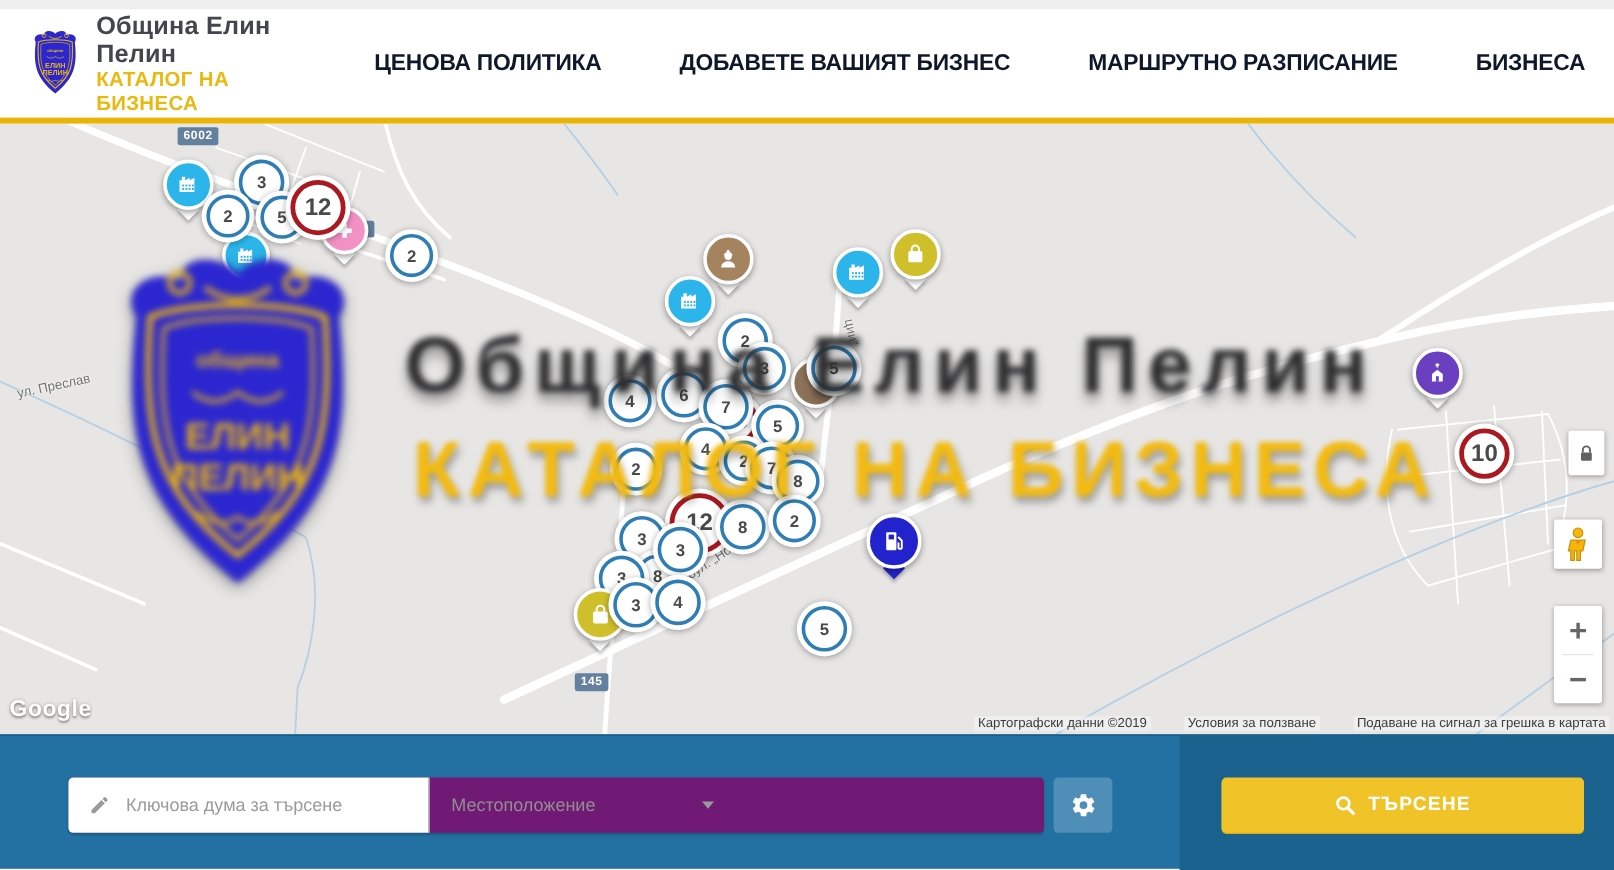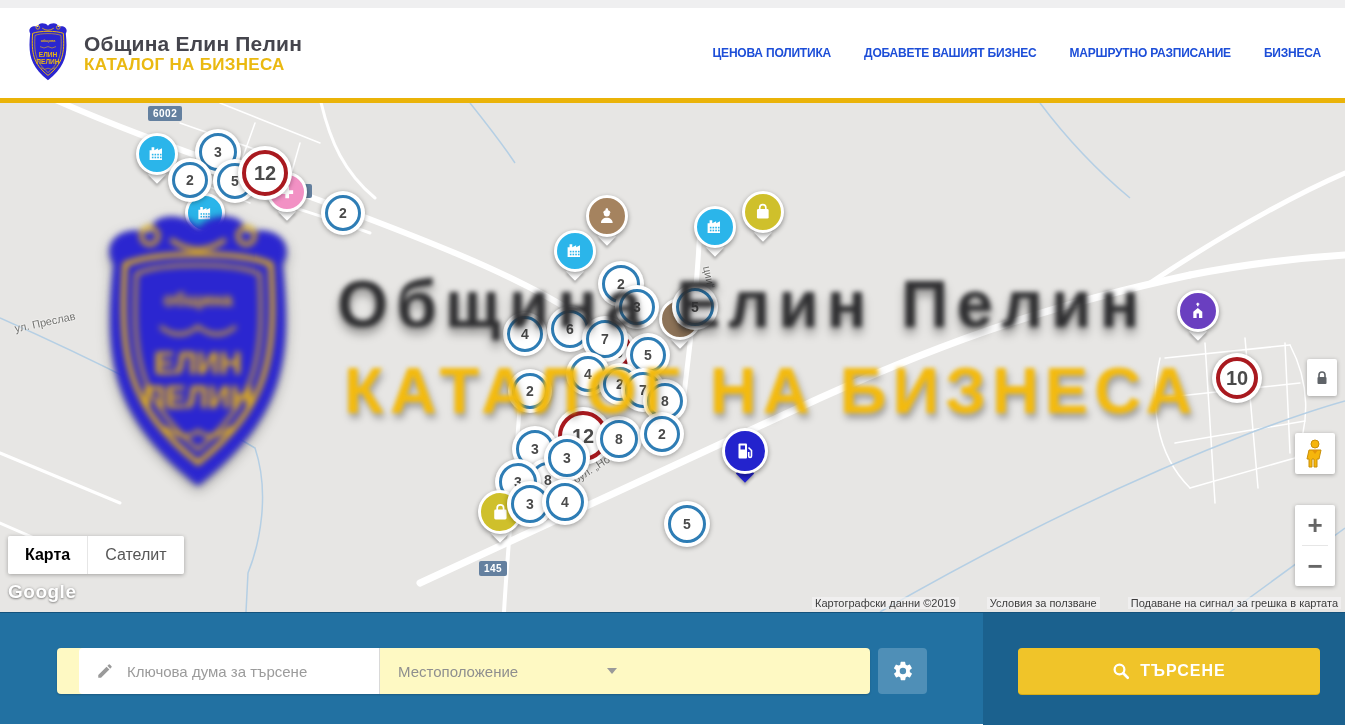--- a/index.html
+++ b/index.html
@@ -9,22 +9,22 @@
   
   .top-strip { height:8px; background:#efeff0; }
   header { height:95px; background:#fff; border-bottom:5px solid #eab308;
     display:flex; align-items:center; padding:0 24px 0 25px; position:relative; z-index:200;}
   .logo-wrap { display:flex; align-items:center; }
   .logo-shield-sm { width:46px; height:60px; }
   .brand { margin-left:13px; line-height:1.12; }
   .brand .t1 { font-size:21px; font-weight:700; color:#45454d; letter-spacing:.2px; }
   .brand .t2 { font-size:17px; font-weight:700; color:#eab911; letter-spacing:.3px; }
   nav { margin-left:auto; display:flex; gap:33px; }
-  nav a { text-decoration:none; color:#1d4ed8; font-weight:700; font-size:12px;
-    letter-spacing:-0.2px; white-space:nowrap; cursor:pointer; }
+  nav a { text-decoration:none; color:#0f172a; font-weight:700; font-size:19px;
+    letter-spacing:-0.2px; white-space:nowrap; cursor:pointer;margin-left:32px; }
 
   
   .map { position:relative; width:1345px; height:509px; background:#e7e6e4; overflow:hidden;padding-left:22px; }
   .map svg.roads { position:absolute; inset:0; }
 
   .road-label { position:absolute; z-index:5; }
   .road-label.shield { background:#64809f; color:#fff; font-size:10px; font-weight:700;
      padding:2px 5px; border-radius:2px; letter-spacing:.5px; }
   .road-label.street { color:#71716e; font-size:11px; white-space:nowrap;
      text-shadow:0 0 2px #fff,0 0 2px #fff; }
@@ -80,21 +80,21 @@
   .ctl-zoom .zbtn { height:40px; display:flex; align-items:center; justify-content:center;
      font-size:26px; color:#666; font-weight:700; cursor:pointer; }
   .ctl-zoom .zdiv { height:1px; background:#e6e6e6; margin:0 7px; }
 
   
   .searchbar { position:relative; width:1345px; height:112px; background:#2271a2;
      border-top:1px solid #14527c; }
   .sb-panel-right { position:absolute; left:983px; top:0; width:362px; height:112px;
      background:#1b618e; }
   .sb-fields { position:absolute; left:57px; top:35px; width:813px; height:46px;
-     background:#fef9c3; border-radius:4px; display:flex; box-shadow:0 1px 2px rgba(0,0,0,.2);padding-left:22px; }
+     background:#701a75; border-radius:4px; display:flex; box-shadow:0 1px 2px rgba(0,0,0,.2); }
   .sb-seg { position:relative; display:flex; align-items:center; }
   .sb-seg + .sb-seg { border-left:1px solid #d9d9d9; }
   .seg-keyword { width:300px; }
   .seg-keyword input { border:0; outline:none; width:100%; height:100%; border-radius:4px 0 0 4px;
      padding:0 14px 0 48px; font-size:15px; color:#444; font-family:inherit; }
   .seg-keyword input::placeholder { color:#9b9b9b; }
   .pencil-ic { position:absolute; left:17px; top:14px; width:18px; height:18px; }
   .seg-select { cursor:pointer; padding:0 18px; font-size:15px; color:#8f8f8f; }
   .seg-category { width:258px; }
   .seg-location { width:255px; }
@@ -418,24 +418,20 @@
       <text x="115" y="96" text-anchor="middle" fill="#e9b512" font-size="19" font-weight="bold">община</text>
       <path d="M75 118 Q95 134 115 118 Q135 134 155 118" fill="none" stroke="#e9b512" stroke-width="3"></path>
       <text x="115" y="168" text-anchor="middle" fill="#e9b512" font-size="33" font-weight="bold">ЕЛИН</text>
       <text x="115" y="204" text-anchor="middle" fill="#e9b512" font-size="33" font-weight="bold">ПЕЛИН</text>
       <path d="M80 224 Q100 240 115 228 Q130 240 150 224" fill="none" stroke="#e9b512" stroke-width="3"></path>
     </svg>
     <div class="wm-title">Община Елин Пелин</div>
     <div class="wm-sub">КАТАЛОГ НА БИЗНЕСА</div>
   </div>
 
-  <div class="maptype">
-    <div class="mt sel">Карта</div>
-    <div class="mt unsel">Сателит</div>
-  </div>
 
   <div class="google-logo">Google</div>
   <div class="attribution" id="map-attribution">
       <span>Картографски данни ©2019</span>
       <span>Условия за ползване</span>
       <span>Подаване на сигнал за грешка в картата</span>
     </div>
 
   <div class="ctl-fullscreen">
     <svg width="14" height="16" viewBox="0 0 14 16">

